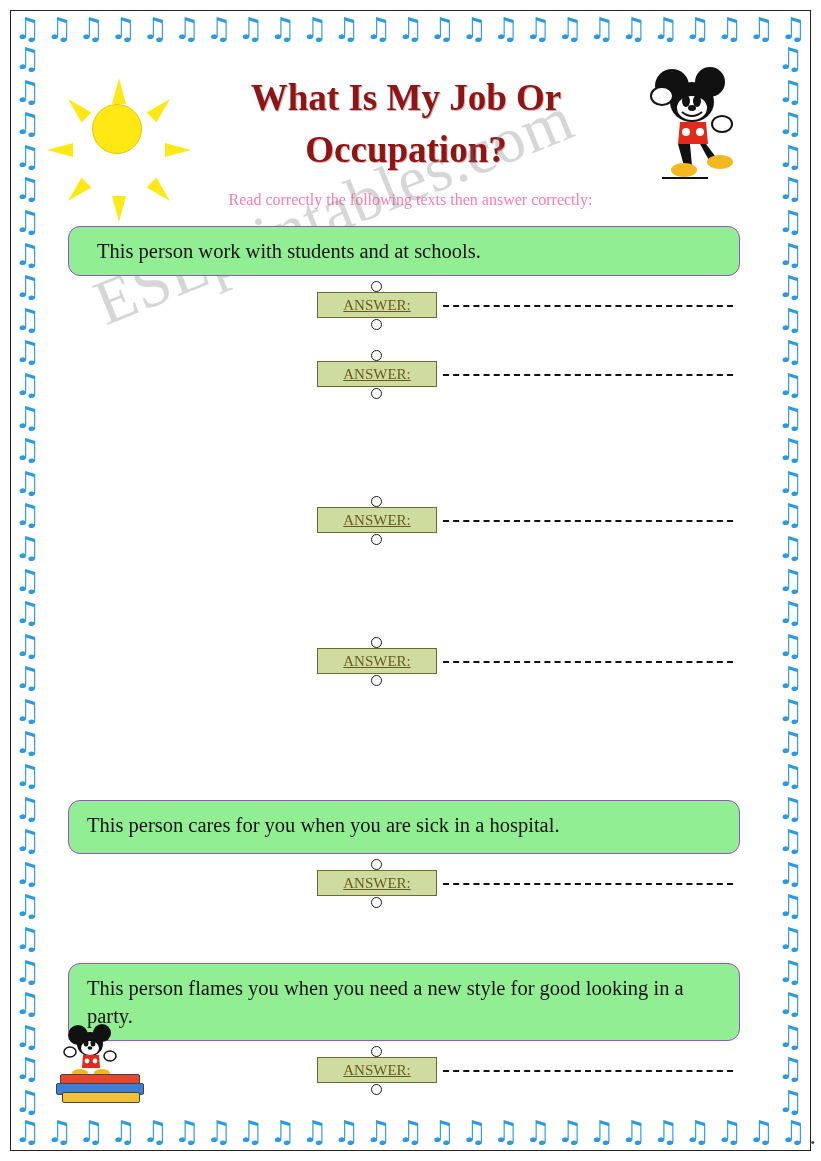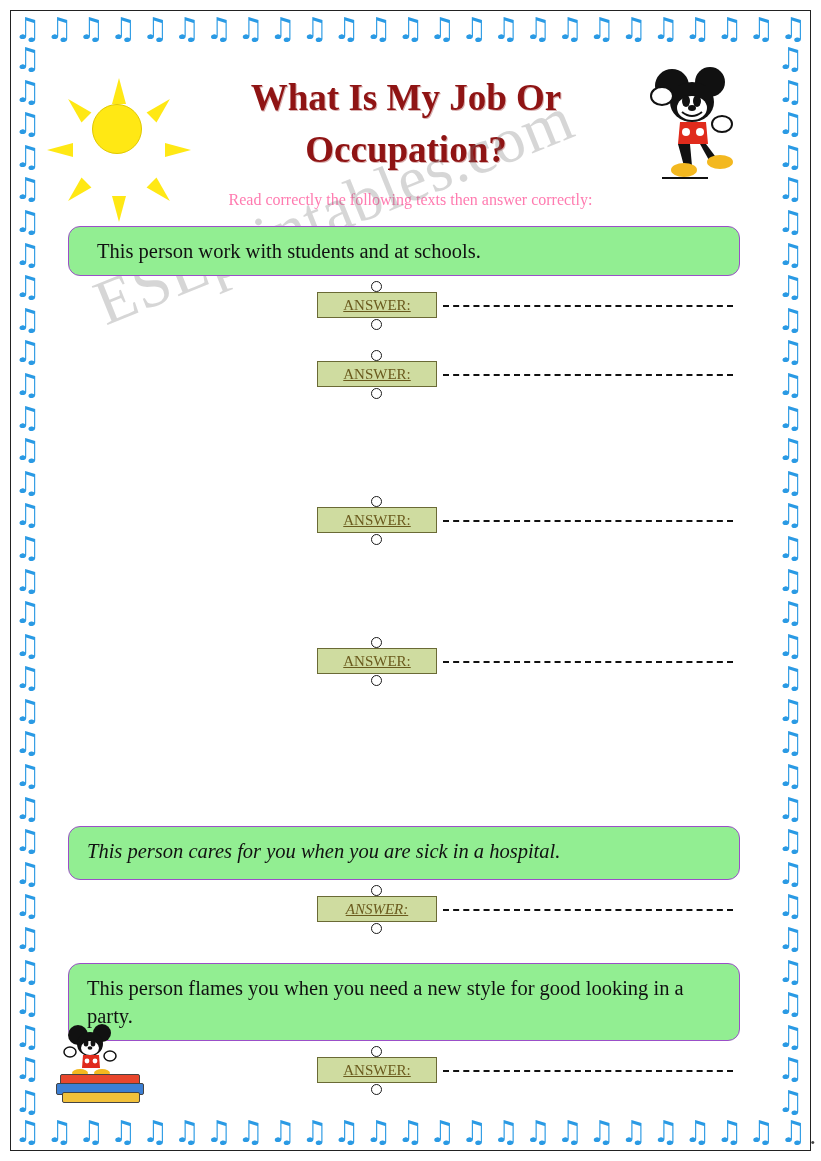--- a/index.html
+++ b/index.html
@@ -417,21 +417,21 @@
           </div>
         </div>
         <div class="qblock" style="top: 578px;">
           <div class="answer-row">
             <div class="handle top"></div>
             <div class="answer-label">ANSWER:</div>
             <div class="handle bottom"></div>
             <div class="dashline"></div>
           </div>
         </div>
-        <div class="qblock" style="top: 772px; font-style: italic;">
+        <div class="qblock" style="top: 746px;">
           <div class="qbox" style="min-height: 54px;">This person cares for you when you are sick in a hospital.</div>
           <div class="answer-row">
             <div class="handle top"></div>
             <div class="answer-label">ANSWER:</div>
             <div class="handle bottom"></div>
             <div class="dashline"></div>
           </div>
         </div>
         <div class="qblock" style="top: 909px;">
           <div class="qbox" style="min-height: 72px;">This person flames you when you need a new style for good looking in a party.</div>

